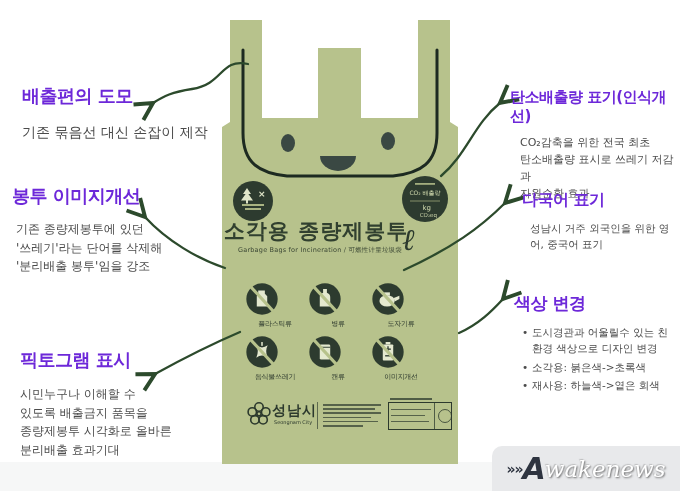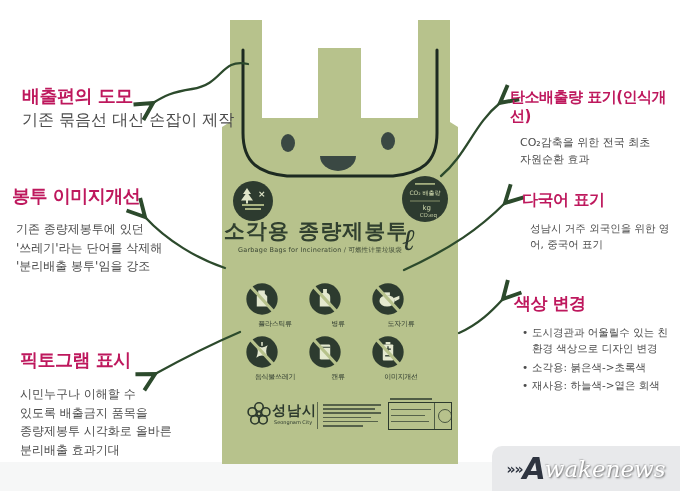--- a/index.html
+++ b/index.html
@@ -2,23 +2,23 @@
 <html><head>
 <meta charset="utf-8">
 <style>
   html,body{margin:0;padding:0;background:#fff;}
   .stage{position:relative;width:680px;height:491px;background:#ffffff;overflow:hidden;
          font-family:"DejaVu Sans","Liberation Sans",sans-serif;}
   svg{display:block;}
   .abs{position:absolute;}
 
   
-  .callout h3{margin:0;font-weight:700;color:#be185d;letter-spacing:-0.5px;}
+  .callout h3{margin:0;font-weight:700;color:#6d28d9;letter-spacing:-0.5px;}
   .callout .sub{color:#4b4b4b;line-height:1.55;}
-  .co-l1{left:22px;top:84px;}   .co-l1 h3{font-size:18px;} .co-l1 .sub{font-size:16px;}
+  .co-l1{left:22px;top:84px;}   .co-l1 h3{font-size:18px;} .co-l1 .sub{font-size:14px;margin-top:14px;}
   .co-l2{left:12px;top:184px;}  .co-l2 h3{font-size:18px;} .co-l2 .sub{font-size:12px;margin-top:12px;margin-left:4px;}
   .co-l3{left:20px;top:348px;}  .co-l3 h3{font-size:18px;} .co-l3 .sub{font-size:12px;margin-top:13px;}
   .co-r1{left:510px;top:88px;}  .co-r1 h3{font-size:15px;} .co-r1 .sub{font-size:11px;margin-top:8px;margin-left:10px;}
   .co-r2{left:522px;top:190px;} .co-r2 h3{font-size:16px;} .co-r2 .sub{font-size:10.5px;margin-top:9px;margin-left:8px;width:148px;}
   .co-r3{left:514px;top:292px;} .co-r3 h3{font-size:17px;}
   .bullets{margin-top:10px;margin-left:4px;width:158px;}
   .bullet-row{display:flex;font-size:10.5px;color:#4b4b4b;line-height:1.5;margin-bottom:3px;}
   .bullet-row .dot{width:14px;flex:0 0 14px;text-align:center;color:#4b4b4b;}
 
   
@@ -216,20 +216,21 @@
       <div>있도록 배출금지 품목을</div>
       <div>종량제봉투 시각화로 올바른</div>
       <div>분리배출 효과기대</div>
     </div>
   </div>
 
   <div class="abs callout co-r1">
     <h3>탄소배출량 표기(인식개선)</h3>
     <div class="sub">
       <div>CO₂감축을 위한 전국 최초</div>
+      <div>탄소배출량 표시로 쓰레기 저감과</div>
       <div>자원순환 효과</div>
     </div>
   </div>
   <div class="abs callout co-r2">
     <h3>다국어 표기</h3>
     <div class="sub">성남시 거주 외국인을 위한 영어, 중국어 표기</div>
   </div>
   <div class="abs callout co-r3">
     <h3>색상 변경</h3>
     <div class="bullets">

